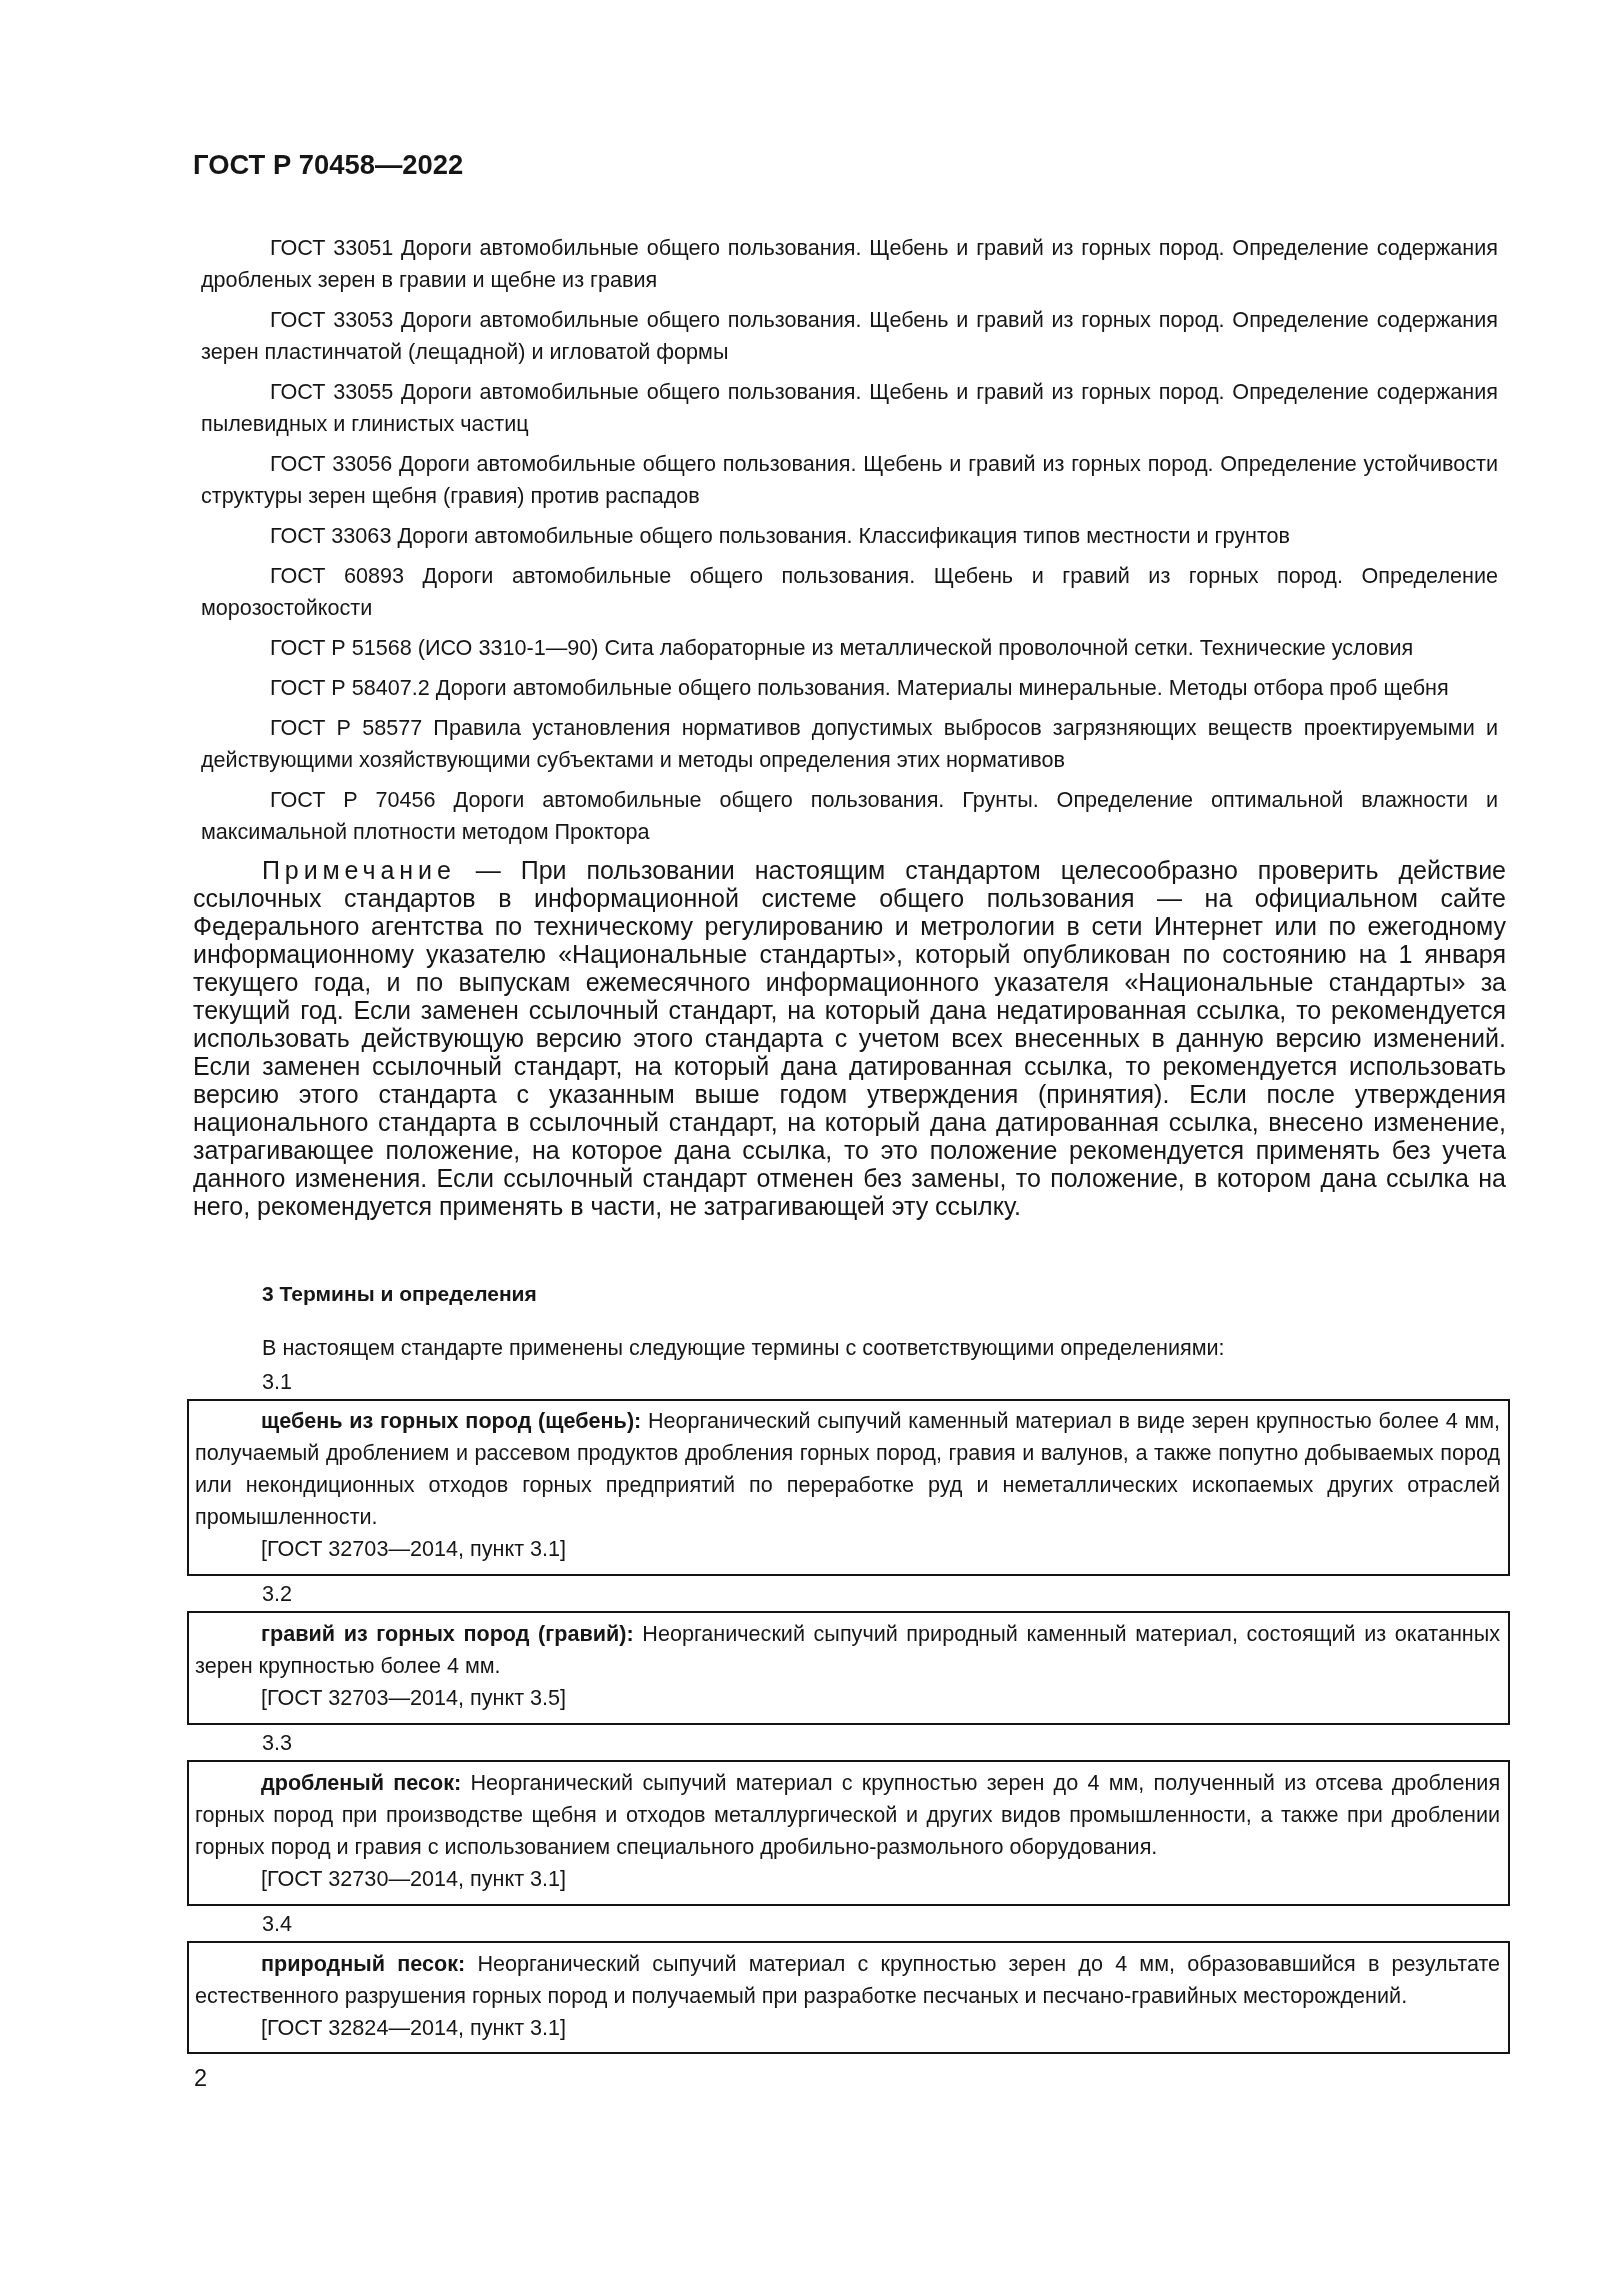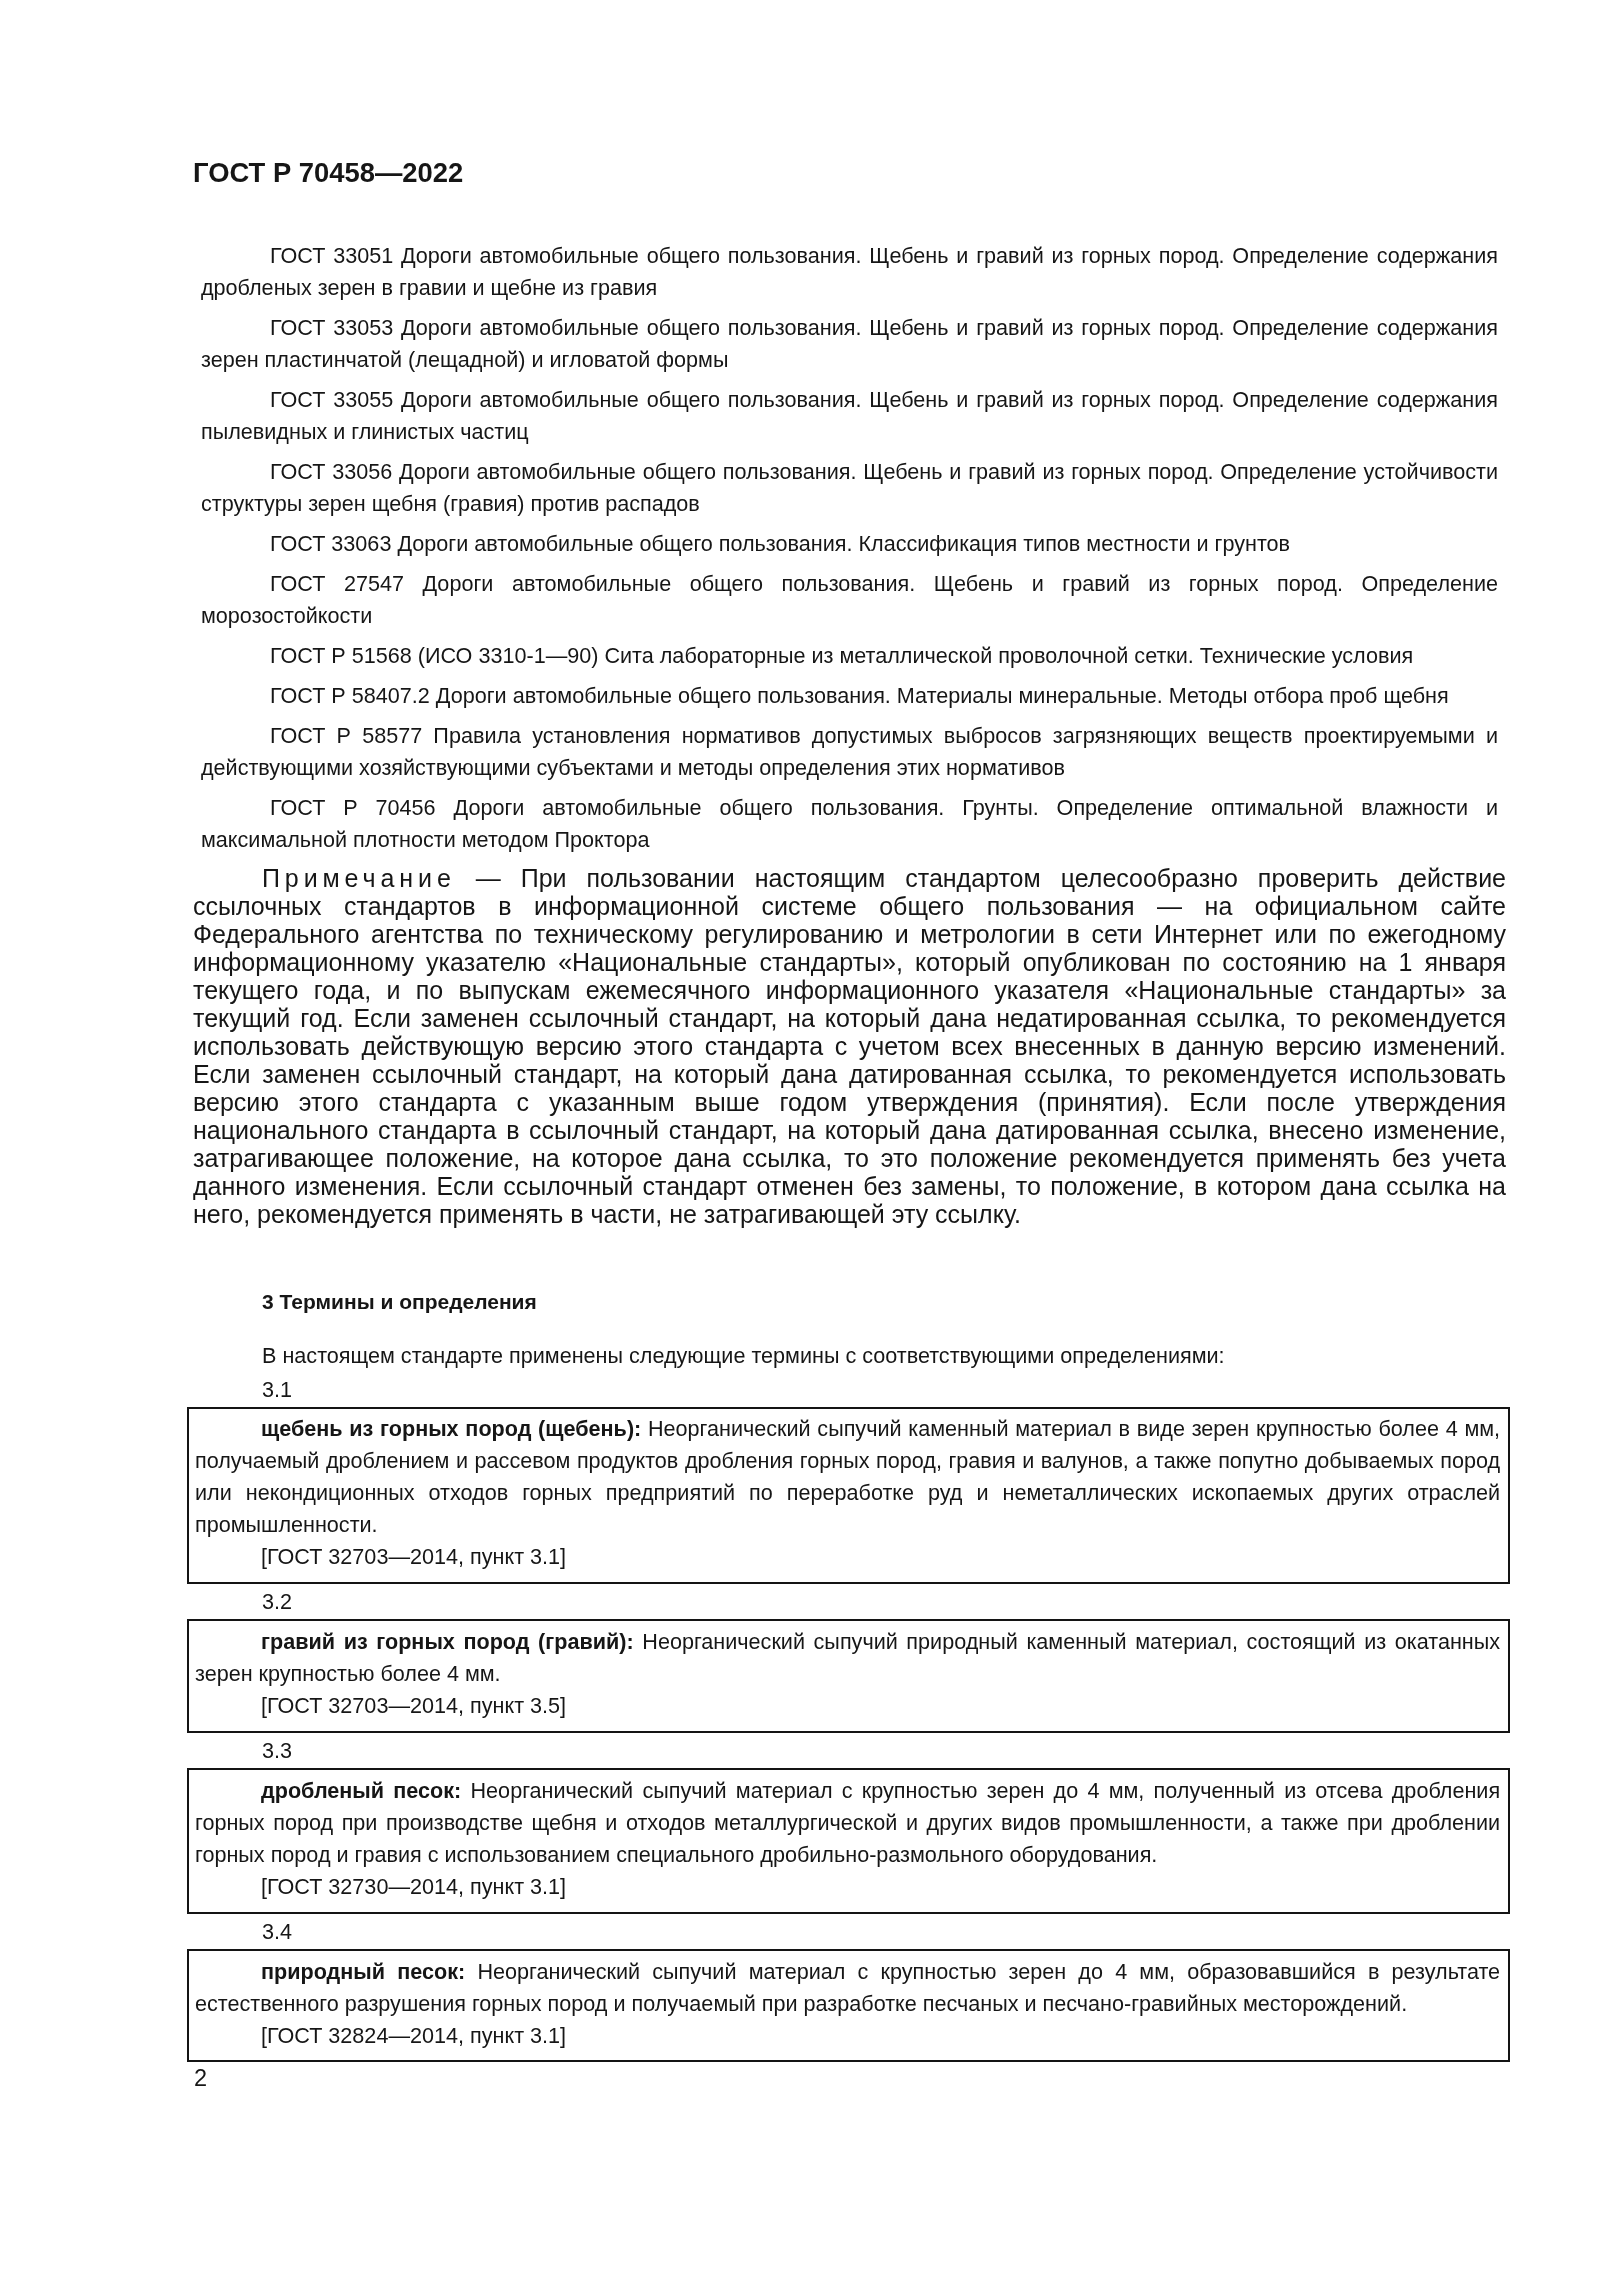--- a/index.html
+++ b/index.html
@@ -12,21 +12,21 @@
     width: 1621px;
     height: 2293px;
     background: #ffffff;
     color: #161616;
     font-family: "Liberation Sans", sans-serif;
     overflow: hidden;
   }
   .content {
     position: absolute;
     left: 193px;
-    top: 157px;
+    top: 149px;
     width: 1313px;
   }
   .doc-header {
     margin: 0;
     font-size: 27.4px;
     font-weight: bold;
     line-height: 32px;
   }
   .refs {
     margin-top: 51px;
@@ -98,21 +98,21 @@
   <div class="content">
 
     <p class="doc-header">ГОСТ Р 70458—2022</p>
 
     <div class="refs">
       <p class="ref">ГОСТ 33051 Дороги автомобильные общего пользования. Щебень и гравий из горных пород. Определение содержания дробленых зерен в гравии и щебне из гравия</p>
       <p class="ref">ГОСТ 33053 Дороги автомобильные общего пользования. Щебень и гравий из горных пород. Определение содержания зерен пластинчатой (лещадной) и игловатой формы</p>
       <p class="ref">ГОСТ 33055 Дороги автомобильные общего пользования. Щебень и гравий из горных пород. Определение содержания пылевидных и глинистых частиц</p>
       <p class="ref">ГОСТ 33056 Дороги автомобильные общего пользования. Щебень и гравий из горных пород. Определение устойчивости структуры зерен щебня (гравия) против распадов</p>
       <p class="ref">ГОСТ 33063 Дороги автомобильные общего пользования. Классификация типов местности и грунтов</p>
-      <p class="ref">ГОСТ 27547 Дороги автомобильные общего пользования. Щебень и гравий из горных пород. Определение морозостойкости</p>
+      <p class="ref">ГОСТ 60893 Дороги автомобильные общего пользования. Щебень и гравий из горных пород. Определение морозостойкости</p>
       <p class="ref">ГОСТ Р 51568 (ИСО 3310-1—90) Сита лабораторные из металлической проволочной сетки. Технические условия</p>
       <p class="ref">ГОСТ Р 58407.2 Дороги автомобильные общего пользования. Материалы минеральные. Методы отбора проб щебня</p>
       <p class="ref">ГОСТ Р 58577 Правила установления нормативов допустимых выбросов загрязняющих веществ проектируемыми и действующими хозяйствующими субъектами и методы определения этих нормативов</p>
       <p class="ref">ГОСТ Р 70456 Дороги автомобильные общего пользования. Грунты. Определение оптимальной влажности и максимальной плотности методом Проктора</p>
     </div>
 
     <p class="note"><span class="note-label">Примечание</span> <span>— При пользовании настоящим стандартом целесообразно проверить действие ссылочных стандартов в информационной системе общего пользования — на официальном сайте Федерального агентства по техническому регулированию и метрологии в сети Интернет или по ежегодному информационному указателю «Национальные стандарты», который опубликован по состоянию на 1 января текущего года, и по выпускам ежемесячного информационного указателя «Национальные стандарты» за текущий год. Если заменен ссылочный стандарт, на который дана недатированная ссылка, то рекомендуется использовать действующую версию этого стандарта с учетом всех внесенных в данную версию изменений. Если заменен ссылочный стандарт, на который дана датированная ссылка, то рекомендуется использовать версию этого стандарта с указанным выше годом утверждения (принятия). Если после утверждения национального стандарта в ссылочный стандарт, на который дана датированная ссылка, внесено изменение, затрагивающее положение, на которое дана ссылка, то это положение рекомендуется применять без учета данного изменения. Если ссылочный стандарт отменен без замены, то положение, в котором дана ссылка на него, рекомендуется применять в части, не затрагивающей эту ссылку.</span></p>
 
     <h2 class="section-heading">3 Термины и определения</h2>
 

